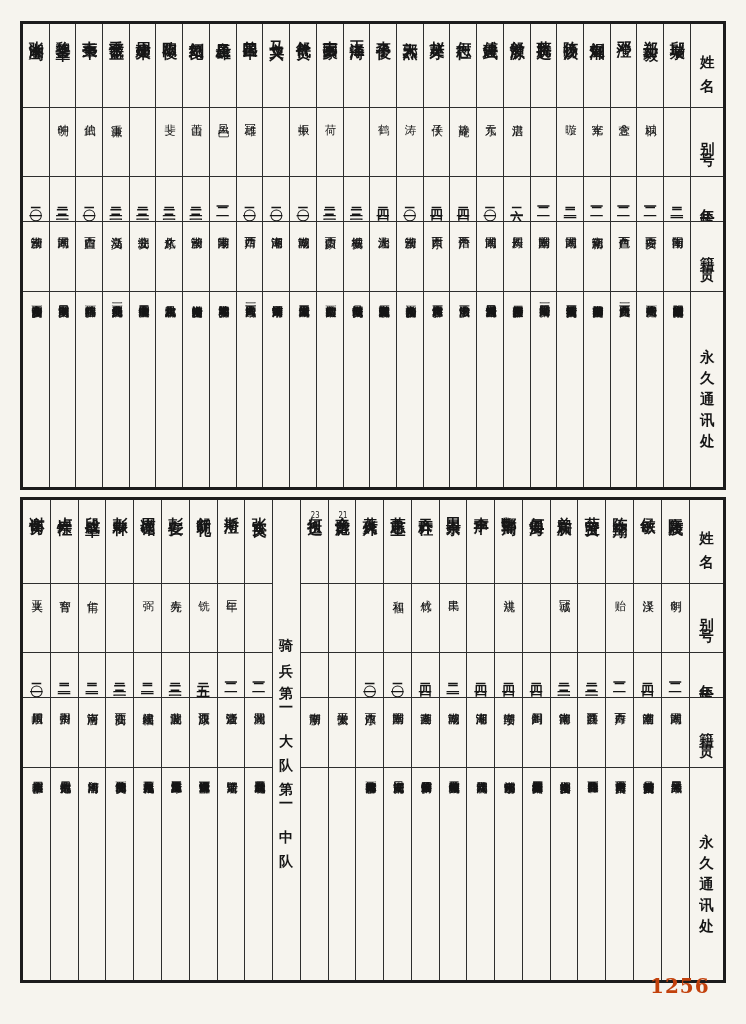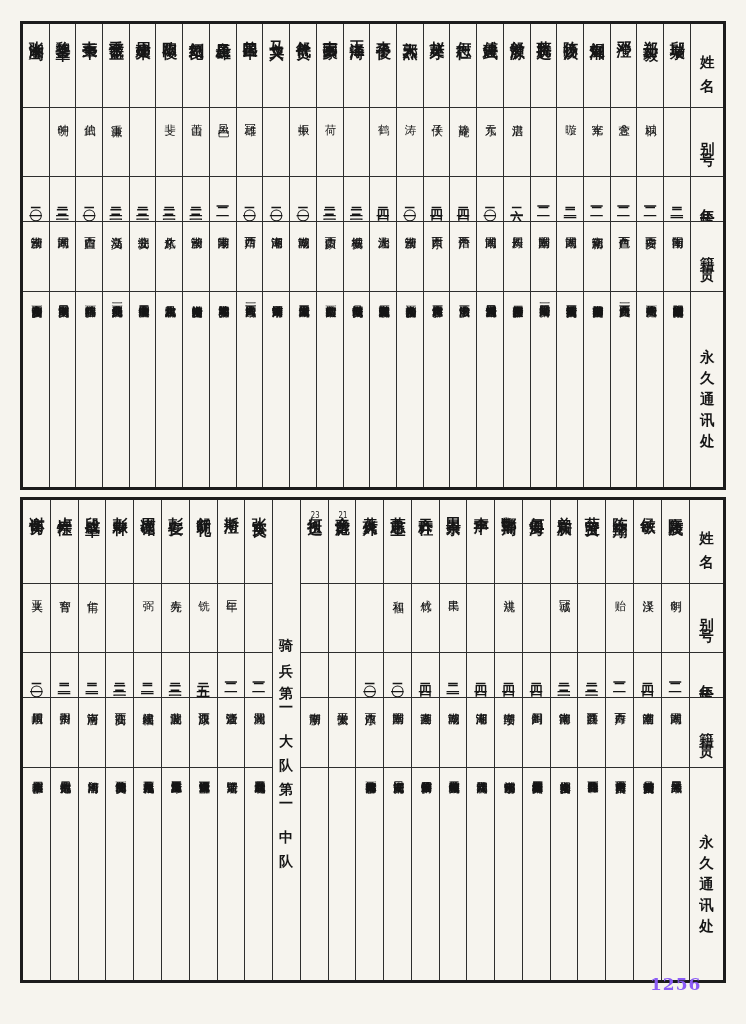--- a/index.html
+++ b/index.html
@@ -53,21 +53,21 @@
   .h4{letter-spacing:21px}
   .col.sep{justify-content:center;align-items:center;flex-direction:row}
   .seplabel{font-size:14px;font-weight:700;letter-spacing:24px;padding-top:14px}
   .note{
     text-combine-upright:all;
     font-size:8px;font-weight:400;letter-spacing:0;
   }
   .pagenum{
     position:absolute;left:650px;top:974px;
     font-family:"DejaVu Serif",serif;
-    font-size:17px;font-weight:600;color:#8b5cf6;letter-spacing:1px;
+    font-size:20px;font-weight:600;color:#c2410c;letter-spacing:1px;
   }
 </style>
 </head>
 <body>
 
 <div class="page">
   <div class="rtable" id="t0">
       <div class="col head">
         <div class="cell r0">
           <span class="vtext hlabel h0">姓名</span>

